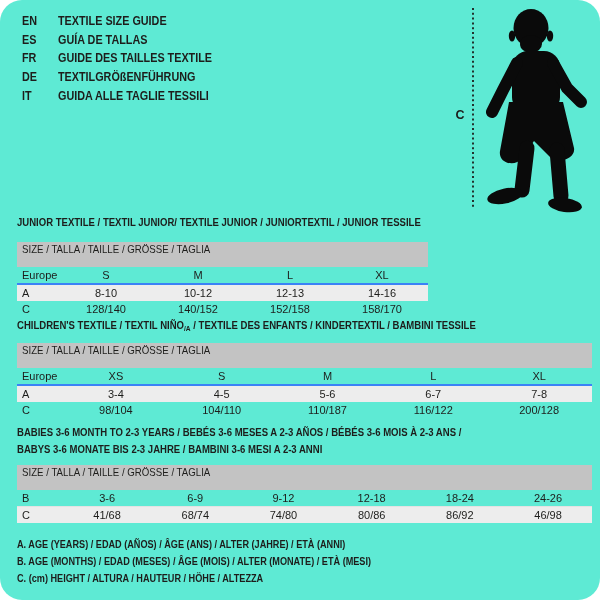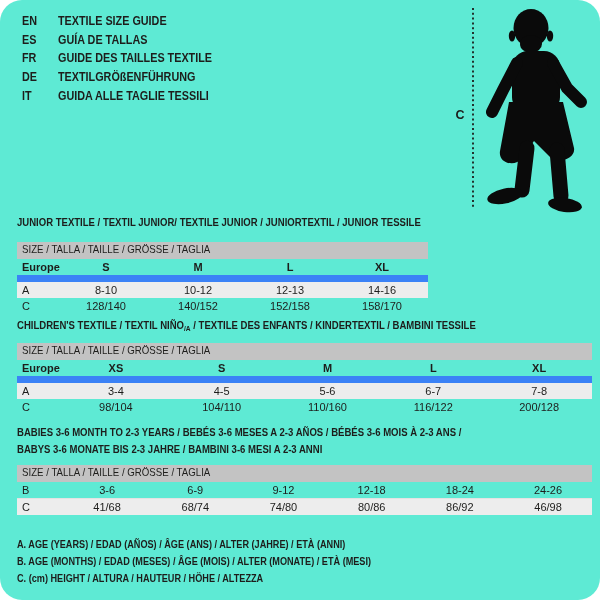--- a/index.html
+++ b/index.html
@@ -20,25 +20,25 @@
 
   
   .section-title{position:absolute;left:17px;font-size:11.5px;font-weight:bold;line-height:16.5px;
     white-space:nowrap;transform:scaleX(.83);transform-origin:0 0;}
   .sub{font-size:8px;vertical-align:-2px;}
 
   
   table.size{position:absolute;left:17px;border-collapse:collapse;table-layout:fixed;
     font-size:11px;color:#1d1d1b;}
   table.size th{background:#c3c3c3;font-weight:normal;text-align:left;height:13px;
-    padding:0 0 4px 5px;font-size:11px;}
+    padding:0 0 12px 5px;font-size:11px;}
   table.size th .condense{display:inline-block;transform:scaleX(.88);transform-origin:0 50%;white-space:nowrap;}
   table.size td{height:16px;padding:0;text-align:center;white-space:nowrap;}
   table.size td.lbl{text-align:left;padding-left:5px;}
-  tr.europe td{border-bottom:7px solid #3b82f6;font-weight:bold;}
+  tr.europe td{border-bottom:2px solid #3b82f6;}
   tr.shade td{background:#ededed;}
   tr.sep td{border-bottom:1px solid #e3e3e3;text-align:center;}
 
   
   .legend{position:absolute;left:17px;top:536px;font-size:11px;font-weight:bold;line-height:17px;
     transform:scaleX(.83);transform-origin:0 0;white-space:nowrap;}
 </style>
 </head>
 <body>
 
@@ -156,21 +156,21 @@
         <td>3-4</td>
         <td>4-5</td>
         <td>5-6</td>
         <td>6-7</td>
         <td>7-8</td>
       </tr>
       <tr>
         <td class="lbl">C</td>
         <td>98/104</td>
         <td>104/110</td>
-        <td>110/160</td>
+        <td>110/187</td>
         <td>116/122</td>
         <td>200/128</td>
       </tr>
     </tbody>
   </table>
 
   <div class="section-title" style="top:424px;">
     <div>BABIES 3-6 MONTH TO 2-3 YEARS / BEBÉS 3-6 MESES A 2-3 AÑOS / BÉBÉS 3-6 MOIS À 2-3 ANS /</div>
     <div>BABYS 3-6 MONATE BIS 2-3 JAHRE / BAMBINI 3-6 MESI A 2-3 ANNI</div>
   </div>

